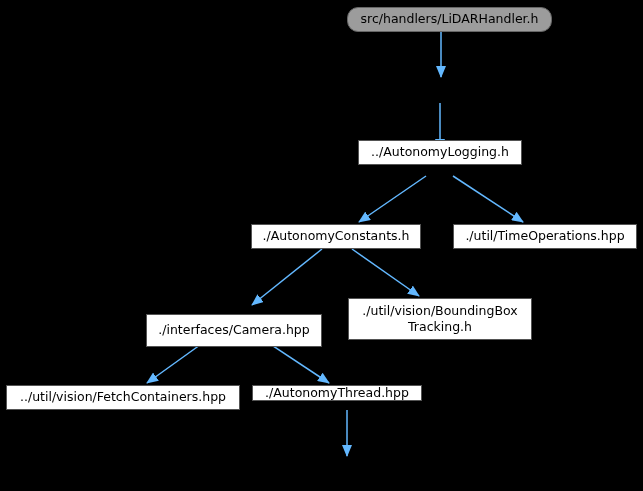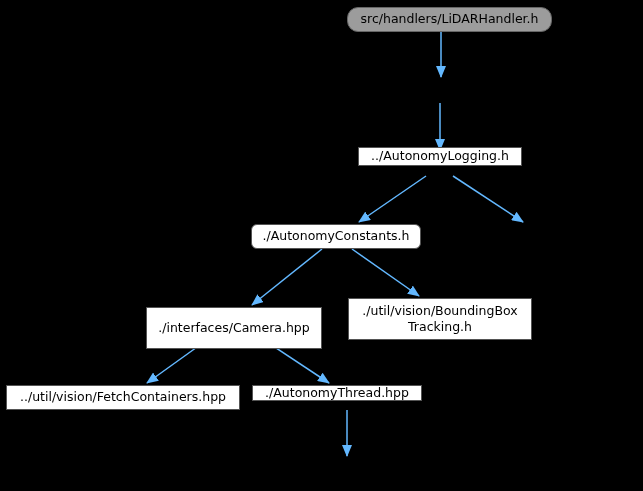--- a/index.html
+++ b/index.html
@@ -61,27 +61,30 @@
         <line x1="352" y1="249" x2="419" y2="296" stroke="#63b8ff" stroke-width="1.5" marker-end="url(#arrowhead)"></line>
         <line x1="218" y1="332" x2="147" y2="383" stroke="#63b8ff" stroke-width="1.5" marker-end="url(#arrowhead)"></line>
         <line x1="252" y1="332" x2="329" y2="383" stroke="#63b8ff" stroke-width="1.5" marker-end="url(#arrowhead)"></line>
         <line x1="347" y1="410" x2="347" y2="456" stroke="#63b8ff" stroke-width="1.5" marker-end="url(#arrowhead)"></line>
       </g>
   </svg>
 
 <div class="node root" style="left: 347px; top: 7px; width: 205px; height: 25px; border-radius: 11px;">
       <div class="nl">src/handlers/LiDARHandler.h</div>
     </div>
-    <div class="node" style="left: 358px; top: 147px; width: 164px; height: 19px; align-items: center;">
+    <div class="node" style="left: 358px; top: 140px; width: 164px; height: 25px; align-items: center;">
       <div class="nl">../AutonomyLogging.h</div>
     </div>
-    <div class="node" style="left: 251px; top: 224px; width: 170px; height: 25px; border-radius: 6px;">
+    <div class="node" style="left: 251px; top: 224px; width: 170px; height: 25px;">
       <div class="nl">./AutonomyConstants.h</div>
     </div>
-    <div class="node" style="left: 146px; top: 307px; width: 176px; height: 42px;">
+    <div class="node" style="left: 453px; top: 224px; width: 184px; height: 25px;">
+      <div class="nl">./util/TimeOperations.hpp</div>
+    </div>
+    <div class="node" style="left: 146px; top: 314px; width: 176px; height: 33px;">
       <div class="nl">./interfaces/Camera.hpp</div>
     </div>
     <div class="node" style="left: 348px; top: 298px; width: 184px; height: 42px;">
       <div class="nl">./util/vision/BoundingBox</div>
       <div class="nl">Tracking.h</div>
     </div>
     <div class="node" style="left: 6px; top: 385px; width: 234px; height: 25px;">
       <div class="nl">../util/vision/FetchContainers.hpp</div>
     </div>
     <div class="node" style="left: 252px; top: 385px; width: 170px; height: 16px;">

